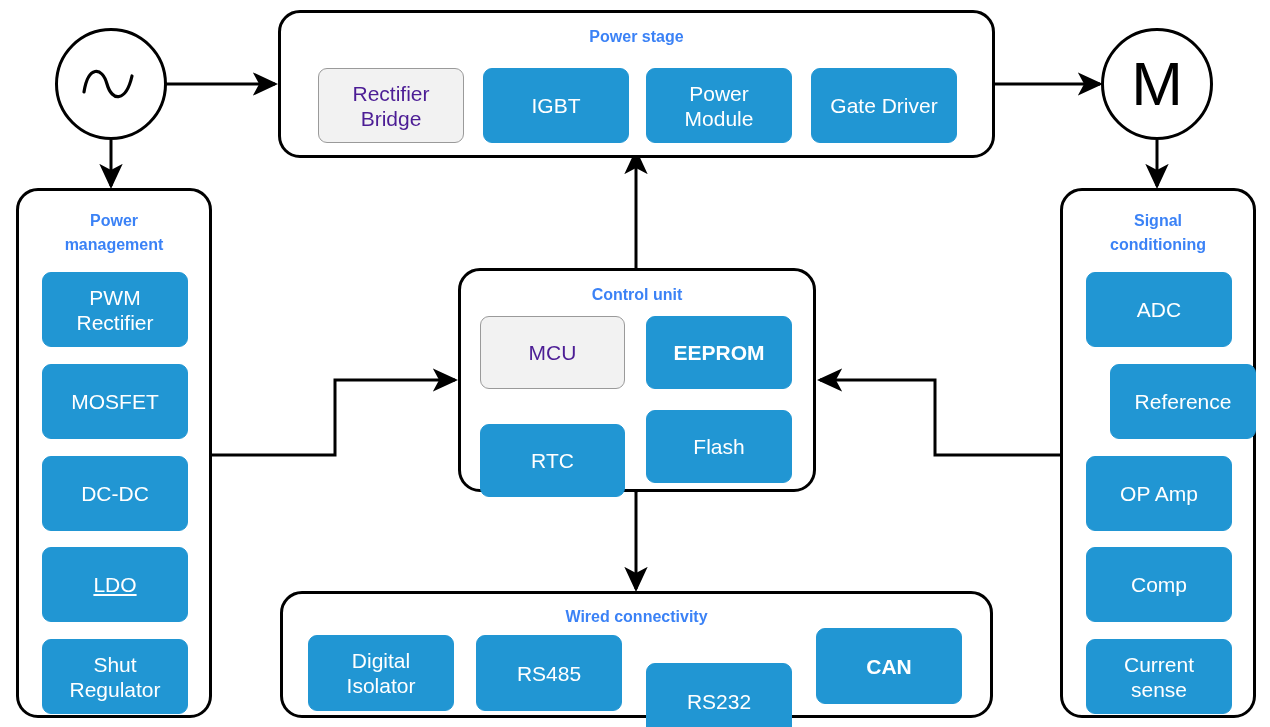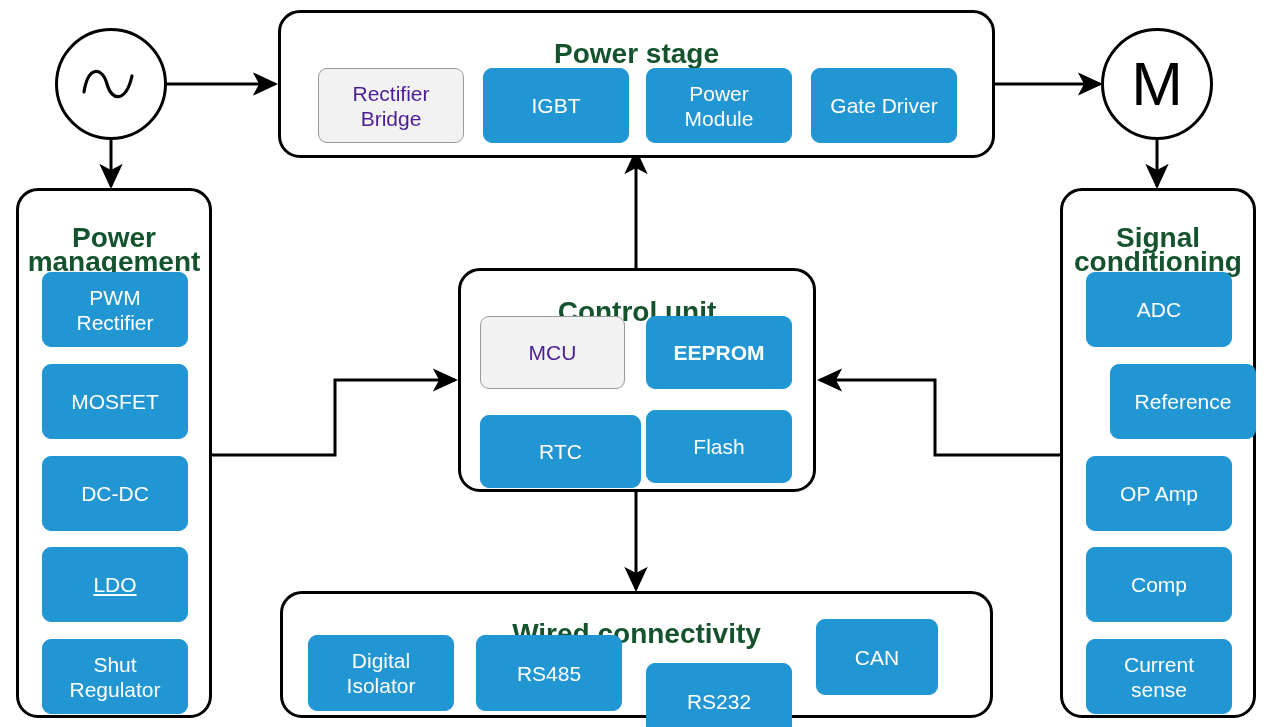--- a/index.html
+++ b/index.html
@@ -22,25 +22,24 @@
     border: 3px solid #000000;
     border-radius: 22px;
     background: #ffffff;
   }
   .group-title {
     position: absolute;
     left: 0;
     right: 0;
     text-align: center;
     font-weight: bold;
-    font-size: 28px;
-    color: #14532d;
+    font-size: 16px;
+    color: #3b82f6;
     line-height: 24px;
     white-space: pre-line;
-    margin-top: 17px;
   }
   
   .blk {
     position: absolute;
     box-sizing: border-box;
     border-radius: 9px;
     display: flex;
     align-items: center;
     justify-content: center;
     text-align: center;
@@ -173,26 +172,26 @@
     <div class="blk blue" style="left:23px; top:265px; width:146px; height:75px;">OP Amp</div>
     <div class="blk blue" style="left:23px; top:356px; width:146px; height:75px;">Comp</div>
     <div class="blk blue" style="left:23px; top:448px; width:146px; height:75px;">Current
 sense</div>
   </div>
 
   <div class="group" style="left:458px; top:268px; width:358px; height:224px;">
     <div class="group-title" style="top:12px;">Control unit</div>
     <div class="blk gray" style="left:19px; top:45px; width:145px; height:73px;">MCU</div>
     <div class="blk blue" style="left:185px; top:45px; width:146px; height:73px;font-weight:bold;">EEPROM</div>
-    <div class="blk blue" style="left:19px; top:144px; width:161px; height:73px;text-align:right;">RTC</div>
+    <div class="blk blue" style="left:19px; top:153px; width:145px; height:73px;text-align:right;">RTC</div>
     <div class="blk blue" style="left:185px; top:139px; width:146px; height:73px;">Flash</div>
   </div>
 
   <div class="group" style="left:280px; top:591px; width:713px; height:127px;">
     <div class="group-title" style="top:11px;">Wired connectivity</div>
     <div class="blk blue" style="left:25px; top:41px; width:146px; height:76px;">Digital
 Isolator</div>
     <div class="blk blue" style="left:193px; top:41px; width:146px; height:76px;">RS485</div>
     <div class="blk blue" style="left:363px; top:41px; width:146px; height:76px;margin-top:28px;">RS232</div>
-    <div class="blk blue" style="left:533px; top:25px; width:122px; height:76px;">CAN</div>
+    <div class="blk blue" style="left:533px; top:34px; width:146px; height:76px;font-weight:bold;">CAN</div>
   </div>
 
 </div>
 
 </body></html>

